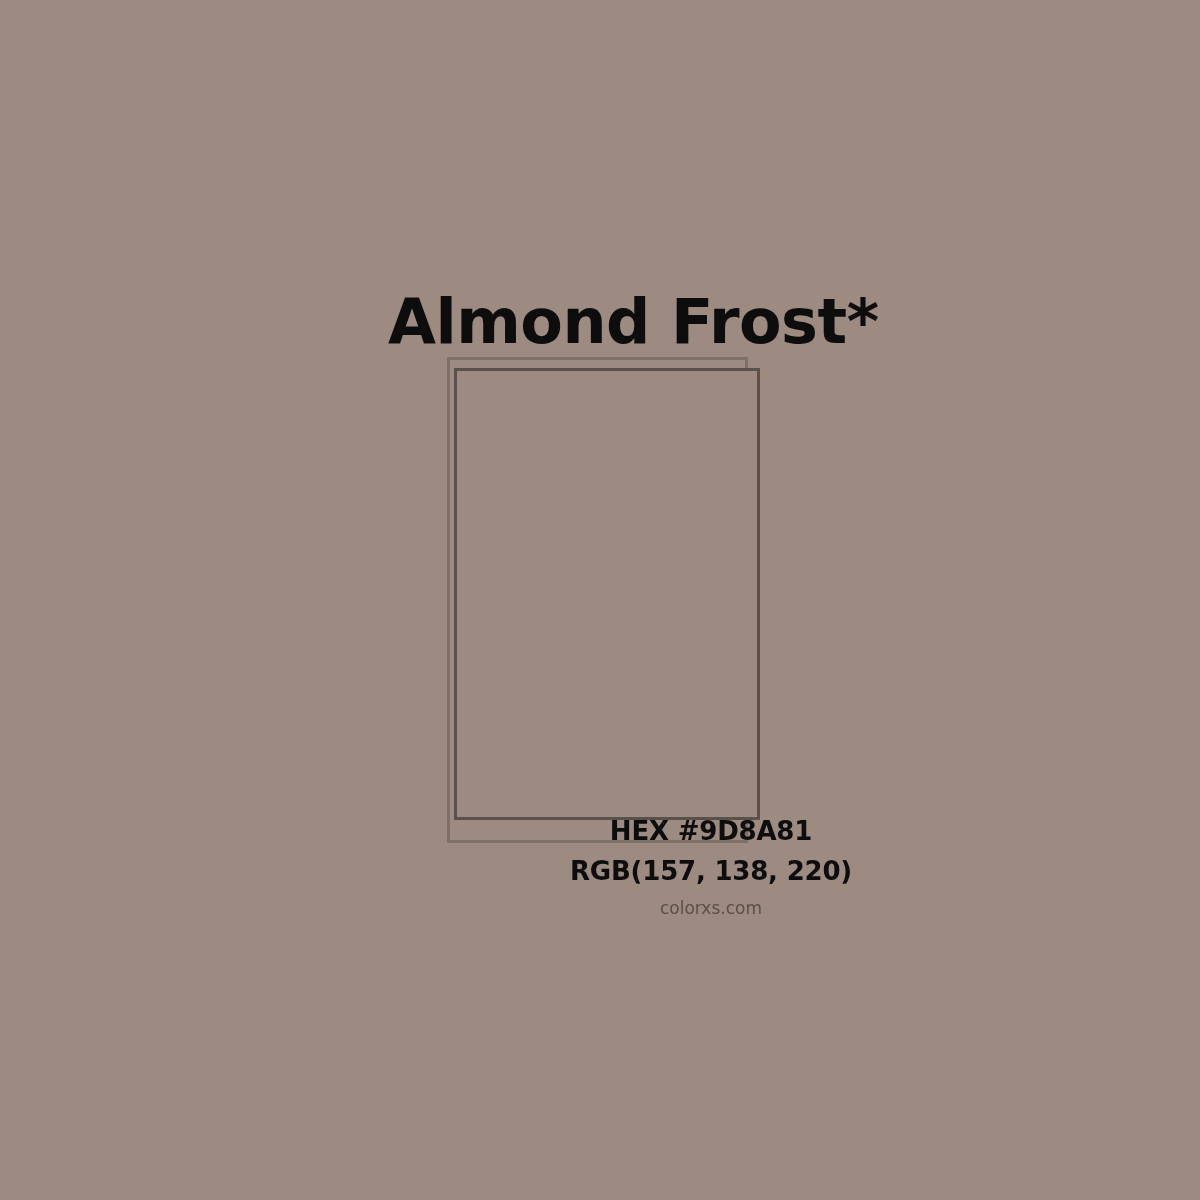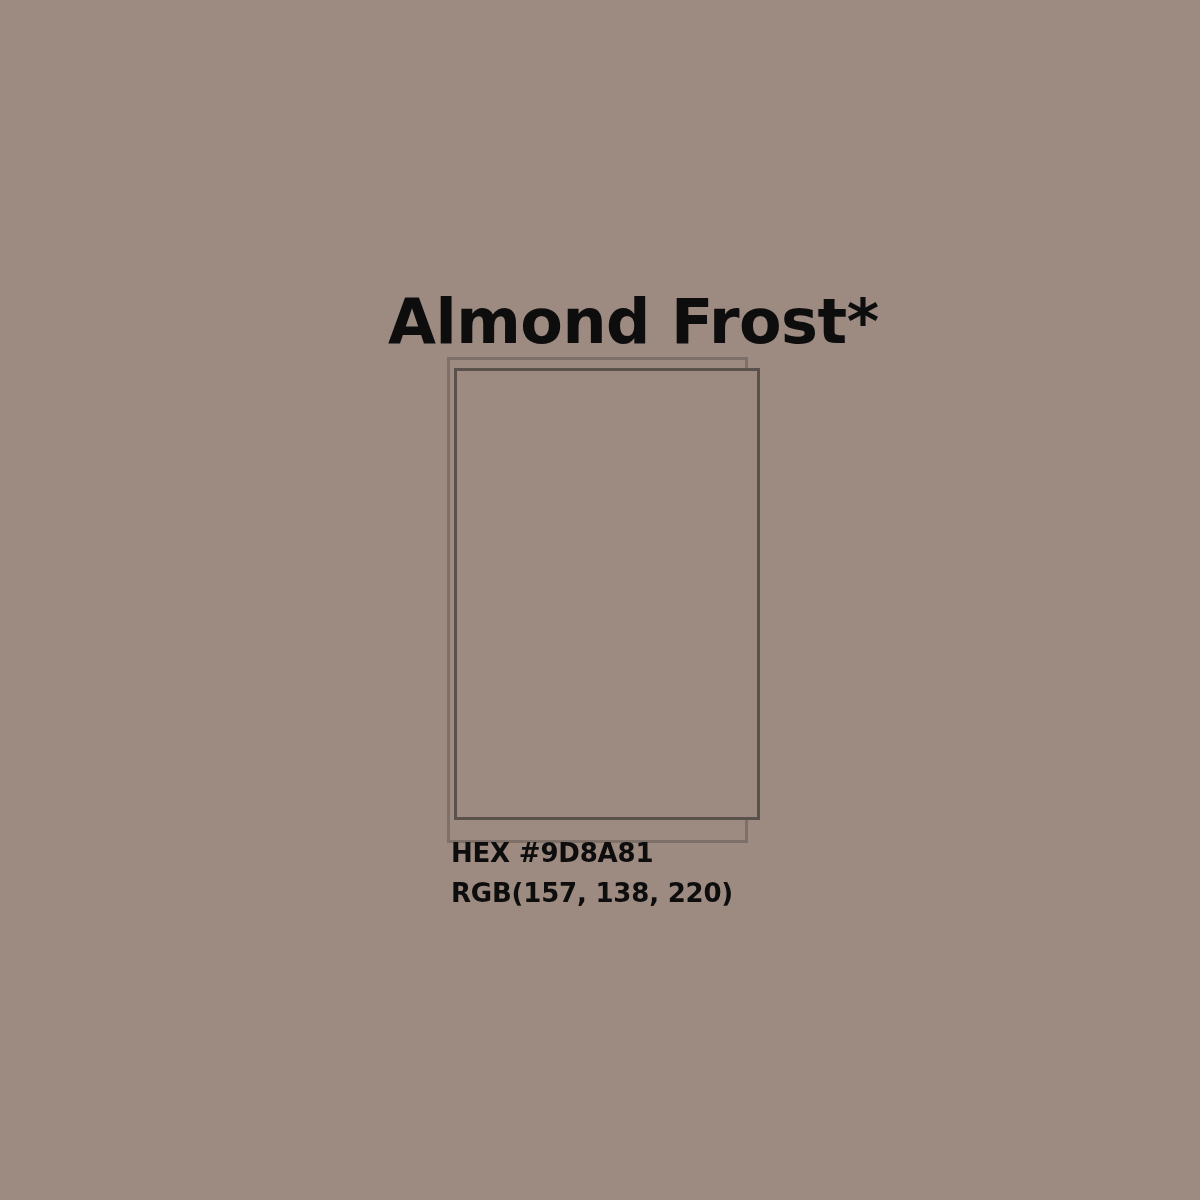--- a/index.html
+++ b/index.html
@@ -60,22 +60,23 @@
     height: 452px;
     box-sizing: border-box;
     border: 3px solid #5b514c;
     background: #9d8a81;
   }
 
   
   #caption {
     position: absolute;
     left: 451px;
-    top: 833px;
+    top: 811px;
     width: 520px;
+    text-align: center;
   }
   .caption-line {
     font-family: "DejaVu Sans", sans-serif;
     font-size: 26px;
     font-weight: bold;
     line-height: 40px;
     color: #0d0d0d;
     letter-spacing: -0.2px;
     white-space: nowrap;
   }
@@ -98,15 +99,16 @@
   <h1 id="color-title">Almond Frost*</h1>
 
   <div id="swatch-wrap">
     <div id="swatch-outer-frame" style="border-color: rgb(126, 112, 104);"></div>
     <div id="swatch-inner-frame" style="background: rgb(157, 138, 129); border-color: rgb(91, 81, 76);"></div>
   </div>
 
   <div id="caption">
     <div class="caption-line" style="color: rgb(13, 13, 13);">HEX #9D8A81</div>
     <div class="caption-line" style="color: rgb(13, 13, 13);">RGB(157, 138, 220)</div>
+    <div id="site-credit" style="color: rgb(90, 80, 72);">colorxs.com</div>
   </div>
 
 </div>
 
 </body></html>

